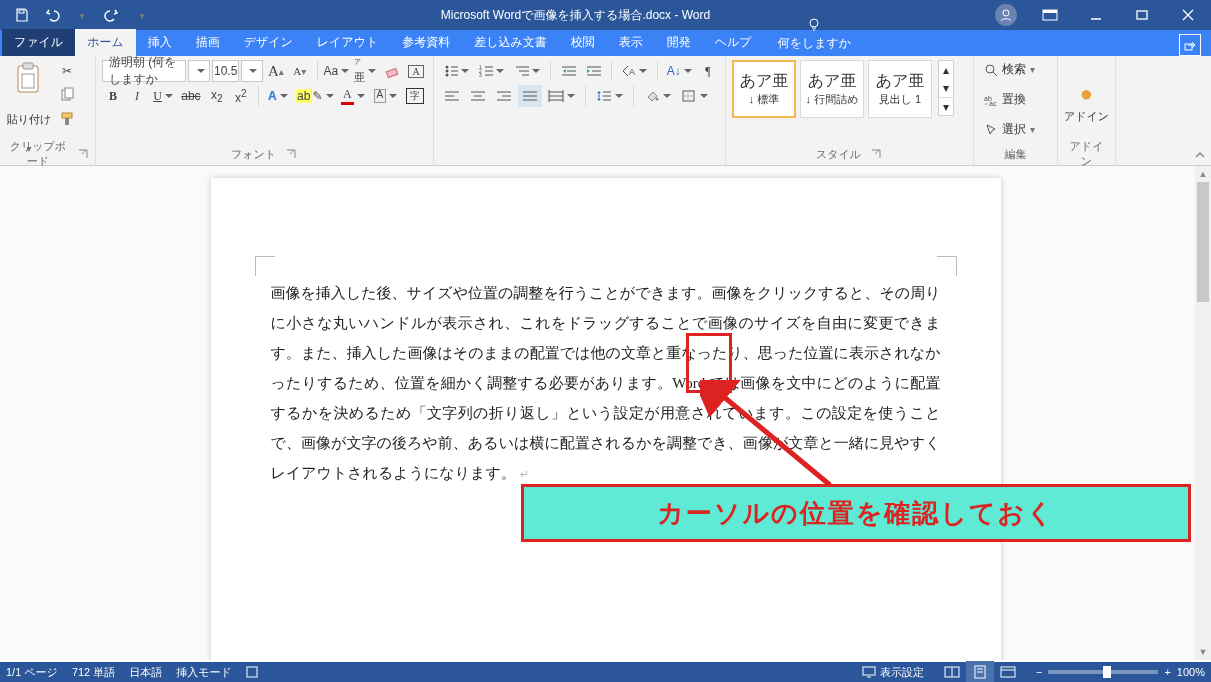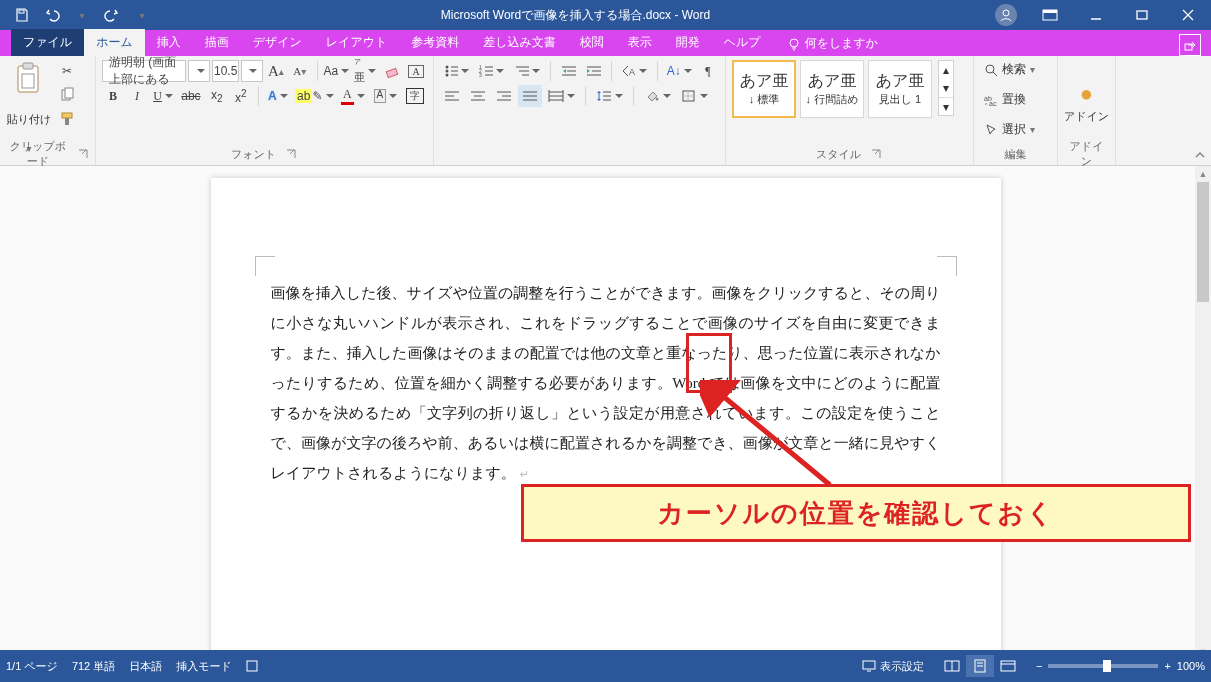--- a/index.html
+++ b/index.html
@@ -8,25 +8,25 @@
   
   .titlebar { height:30px; background:#2b579a; color:#fff; display:flex; align-items:center; }
   .titlebar .qat { display:flex; align-items:center; gap:2px; padding-left:8px;}
   .qat-btn { width:28px; height:28px; display:flex; align-items:center; justify-content:center; color:#fff; }
   .titlebar .title-center { flex:1; text-align:center; font-size:12px; }
   .title-right { display:flex; align-items:center; gap:0; }
   .title-right .tbtn { width:46px; height:30px; display:flex; align-items:center; justify-content:center; color:#fff; }
   .avatar-circle { width:22px; height:22px; border-radius:50%; background:#6a84b2; display:flex; align-items:center; justify-content:center; margin-right:10px;}
 
   
-  .ribbon-tabs { height:26px; background:#d946ef; display:flex; align-items:flex-end; padding-left:11px; color:#fff;}
+  .ribbon-tabs { height:26px; background:#3b82f6; display:flex; align-items:flex-end; padding-left:2px; color:#fff;}
   .tab { padding:5px 12px 5px; font-size:12px; cursor:pointer; }
   .tab.active { background:#f3f3f3; color:#2b579a; }
   .tab-file { background:#1e3e74; }
-  .tell-me { display:flex; align-items:center; gap:4px; color:#fff; font-size:12px; margin-left:8px; padding:4px 6px;}
+  .tell-me { display:flex; align-items:center; gap:4px; color:#fff; font-size:12px; margin-left:8px; padding:4px 6px;flex-direction:column;}
   .ribbon-tabs-right { margin-left:auto; padding-right:10px; display:flex; align-items:center;}
   .share-icon { width:22px; height:22px; border:1px solid #fff; display:flex; align-items:center; justify-content:center; font-size:11px;}
 
   
   .ribbon { height:110px; background:#f3f3f3; border-bottom:1px solid #d0d0d0; display:flex; }
   .group { border-right:1px solid #e0e0e0; padding:4px 6px 2px; display:flex; flex-direction:column; position:relative; }
   .group-rows { flex:1; display:flex; flex-direction:column; gap:3px;}
   .group-label { height:18px; font-size:11px; color:#666; text-align:center; display:flex; align-items:center; justify-content:center; gap:4px;}
   .dlg-launch { width:14px; height:14px; margin-left:4px; display:flex; align-items:center; justify-content:center; }
   .dlg-launch svg{ stroke:#888;}
@@ -62,32 +62,32 @@
   .corner.tl { top:78px; left:44px; border-left:1px solid #bbb; border-top:1px solid #bbb;}
   .corner.tr { top:78px; right:44px; border-right:1px solid #bbb; border-top:1px solid #bbb;}
 
   
   .vscroll { position:absolute; top:166px; right:0; width:16px; bottom:22px; background:#f0f0f0; }
   .vscroll .thumb{ position:absolute; top:16px; left:2px; right:2px; height:120px; background:#c8c8c8;}
   .vscroll .arrow{ position:absolute; left:0; right:0; height:16px; display:flex; align-items:center; justify-content:center; color:#888; font-size:9px;}
   .vscroll .arrow.up{top:0;} .vscroll .arrow.dn{bottom:0;}
 
   
-  .statusbar { position:absolute; bottom:0; left:0; right:0; height:32px; background:#2b579a; color:#fff; display:flex; align-items:center; font-size:11px; padding:0 6px; gap:14px;}
+  .statusbar { position:absolute; bottom:0; left:0; right:0; height:20px; background:#2b579a; color:#fff; display:flex; align-items:center; font-size:11px; padding:0 6px; gap:14px;}
   .statusbar .spacer{flex:1;}
   .view-btns { display:flex; align-items:center; gap:0;}
   .view-btn { width:28px; height:22px; display:flex; align-items:center; justify-content:center; color:#fff;}
   .view-btn.active{ background:#4a72af;}
   .zoom { display:flex; align-items:center; gap:6px;}
   .zoom-track { width:110px; height:4px; background:#7a95c2; position:relative;}
   .zoom-track .knob{ position:absolute; top:-4px; left:50%; width:8px; height:12px; background:#fff;}
 
   
   .anno-box1 { position:absolute; border:3px solid #d22; pointer-events:none; z-index:50;}
-  .anno-box2 { position:absolute; border:3px solid #d22; background:#fef9c3; z-index:51; display:flex; align-items:center; justify-content:center; font-weight:900; color:#d22; font-size:26px; letter-spacing:2px; font-family:"Yu Gothic", sans-serif; pointer-events:none; padding:0 6px;}
+  .anno-box2 { position:absolute; border:3px solid #d22; background:#5eead4; z-index:51; display:flex; align-items:center; justify-content:center; font-weight:900; color:#d22; font-size:26px; letter-spacing:2px; font-family:"Yu Gothic", sans-serif; pointer-events:none; padding:0 6px;}
   .anno-arrow { position:absolute; z-index:50; pointer-events:none;}
 
   .dd::after { content:""; display:inline-block; margin-left:3px; border:4px solid transparent; border-top-color:#666; transform:translateY(2px);}
   .mini { font-size:10px; color:#777;}
   svg { display:block; }
   .serif { font-family:"Yu Mincho","MS Mincho","Times New Roman",serif;}
 </style>
 </head>
 <body>
 
@@ -222,21 +222,21 @@
             <path d="M4 5l4-4" stroke="#888"></path>
           </svg>
         </span>
     </div>
   </div>
 
   <div class="group" style="width:338px">
     <div class="group-rows">
       <div class="row">
         <div class="rbtn box" style="width:118px; justify-content:flex-start; padding-left:6px;">
-            <span>游明朝 (画面上部にある</span>
+            <span>游明朝 (何をしますか</span>
           </div>
         <div class="rbtn box dd" style="width:14px"></div>
         <div class="rbtn box" style="width:34px">
             <span>10.5</span>
           </div>
         <div class="rbtn box dd" style="width:14px"></div>
         <div class="rbtn">
             <span class="serif" style="font-size:15px">A</span>
             <span class="mini">▴</span>
           </div>

